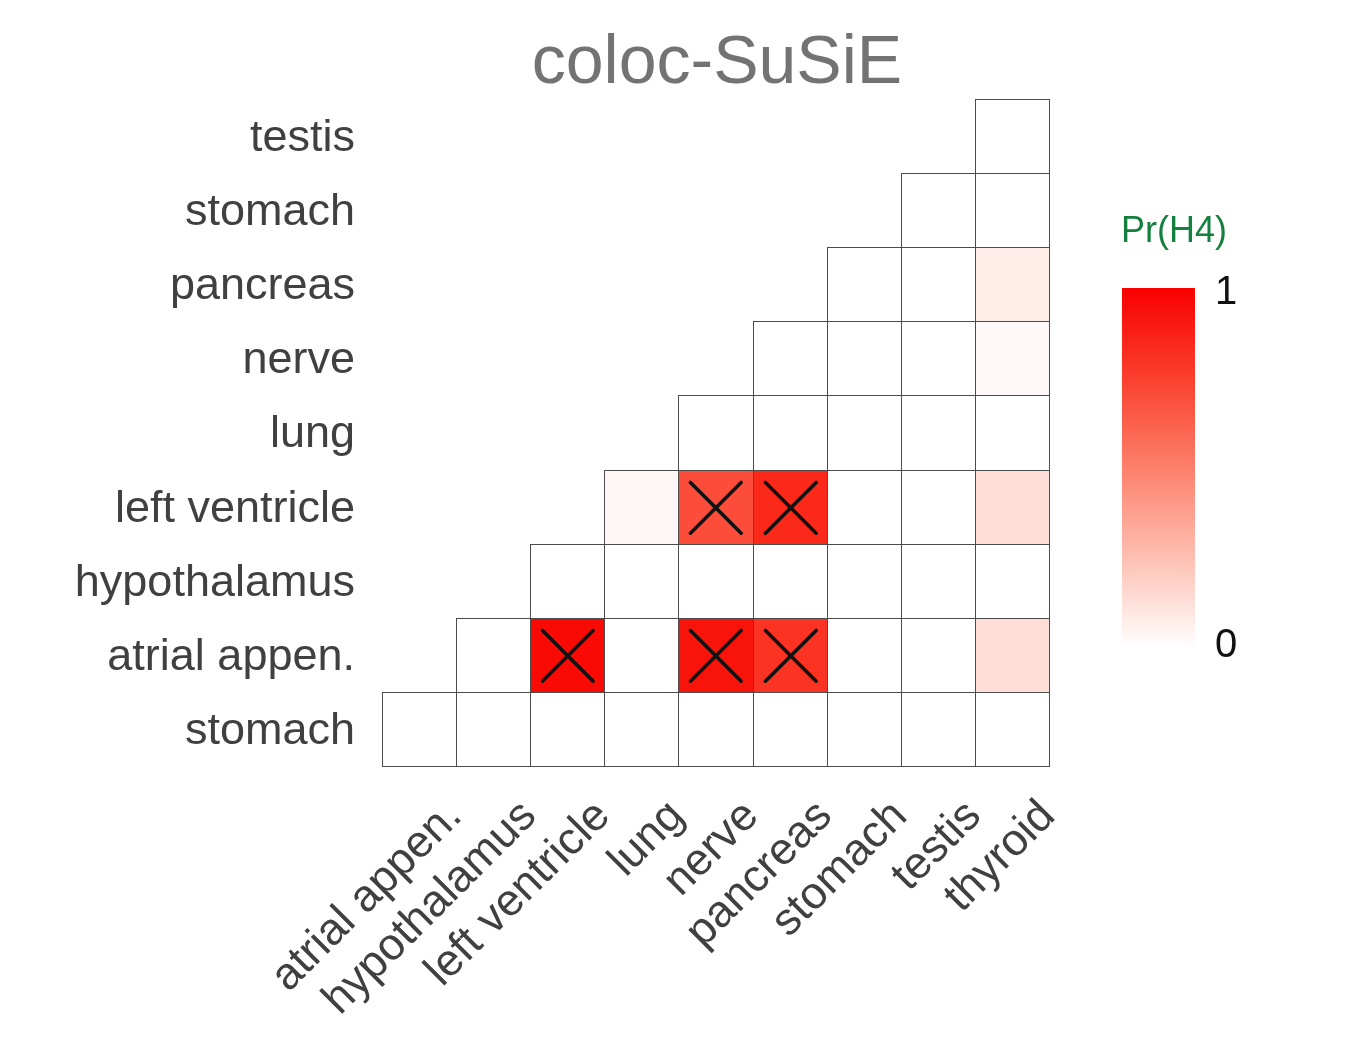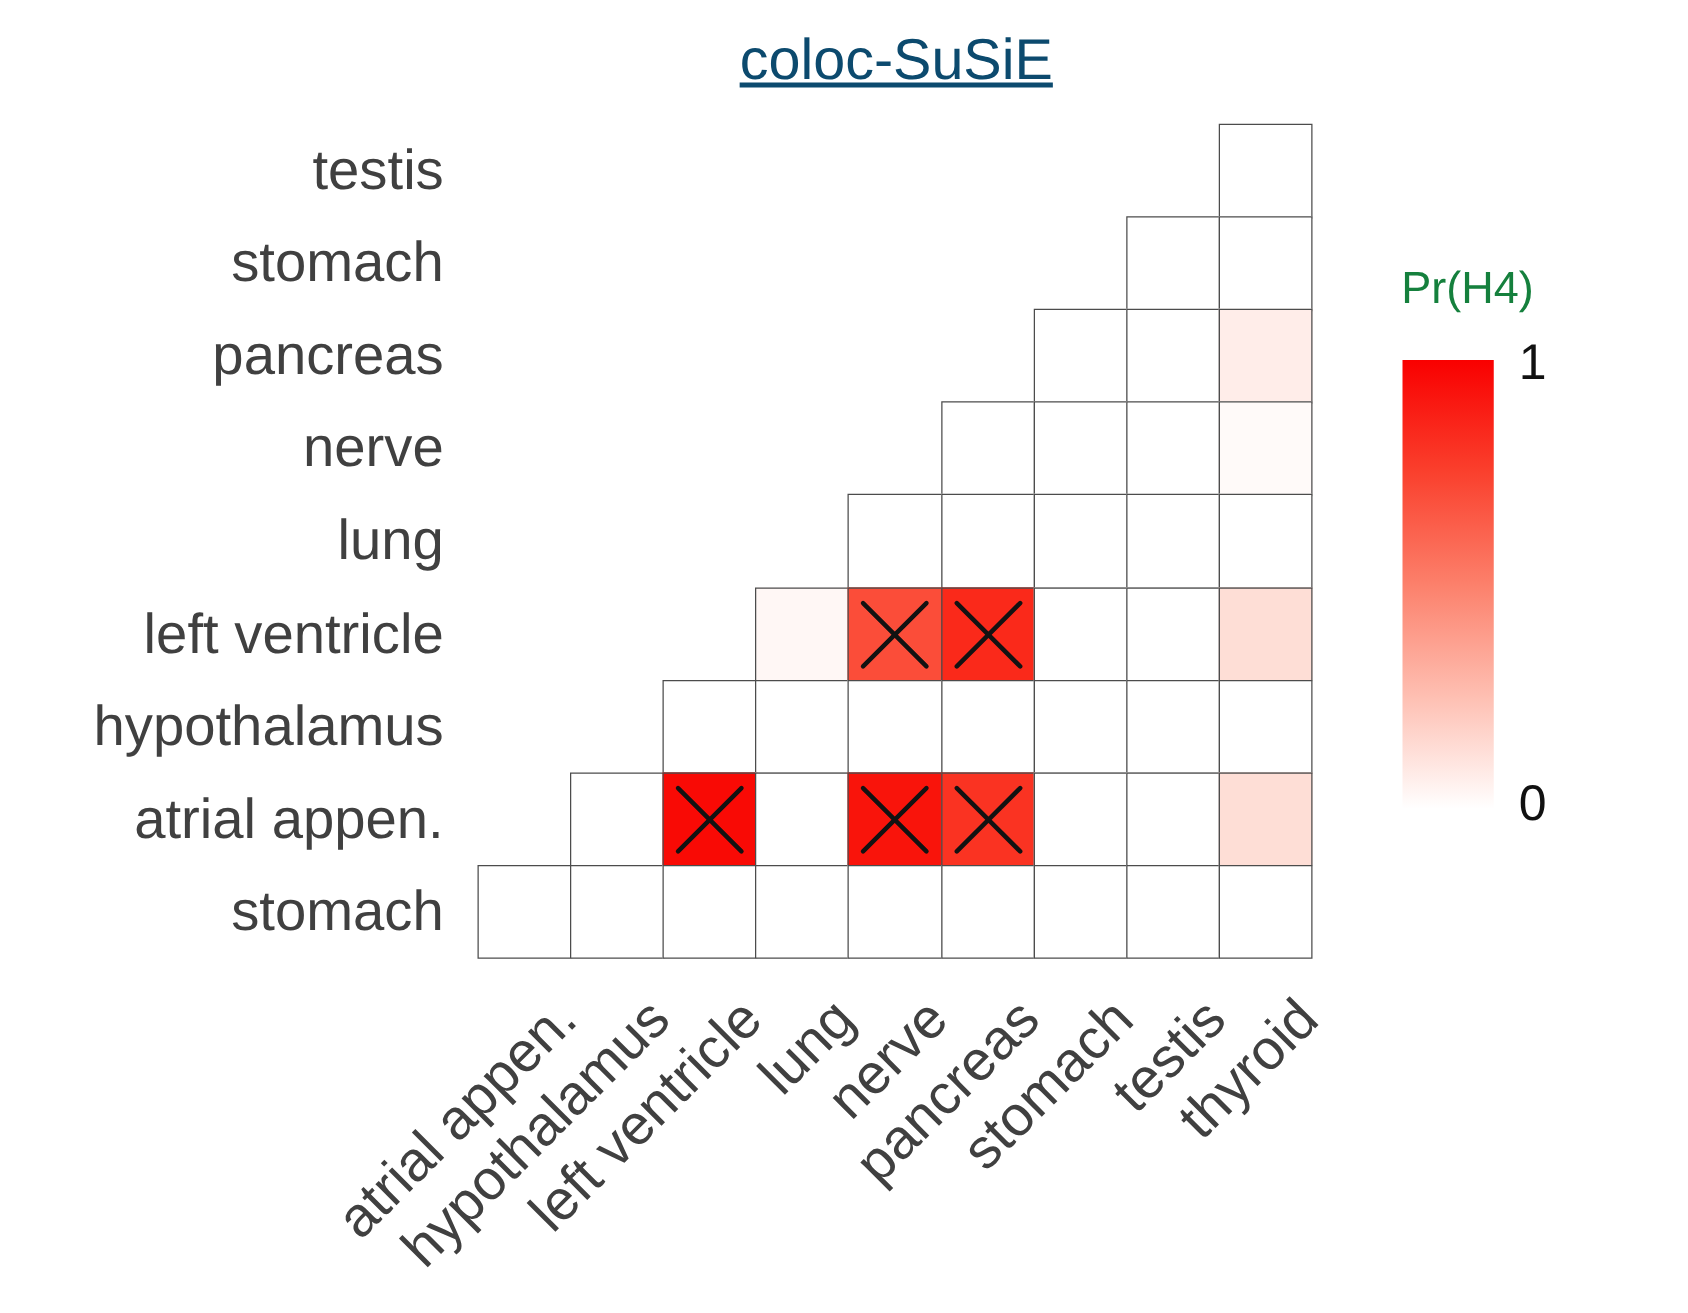--- a/index.html
+++ b/index.html
@@ -1,19 +1,19 @@
 <!DOCTYPE html>
 <html><head>
 <meta charset="utf-8">
 <style>
   html,body{margin:0;padding:0;background:#ffffff;}
   .fig{position:relative;width:1350px;height:1050px;background:#ffffff;overflow:hidden;
        font-family:"Liberation Sans","DejaVu Sans",sans-serif;}
   .title{position:absolute;top:20px;left:717px;transform:translateX(-50%);
-         font-size:46px;color:#0c4a6e;white-space:nowrap;text-decoration:underline;}
+         font-size:68px;color:#737373;white-space:nowrap;}
   .ylab{position:absolute;left:0;width:355px;text-align:right;
         font-size:45px;color:#404040;white-space:nowrap;}
   .xlab{position:absolute;font-size:45px;color:#404040;white-space:nowrap;
         transform:rotate(-45deg);transform-origin:100% 0;line-height:1;}
   .cell{position:absolute;box-sizing:border-box;border:1.5px solid #4c4c4c;background:#ffffff;}
   .cell svg{position:absolute;left:0;top:0;width:100%;height:100%;}
   .legend{position:absolute;left:0;top:0;}
   .legend-title{position:absolute;left:1121px;top:209px;font-size:36px;color:#15803d;white-space:nowrap;}
   .legend-bar{position:absolute;left:1122px;top:288px;width:73px;height:359px;
       background:linear-gradient(to bottom,

